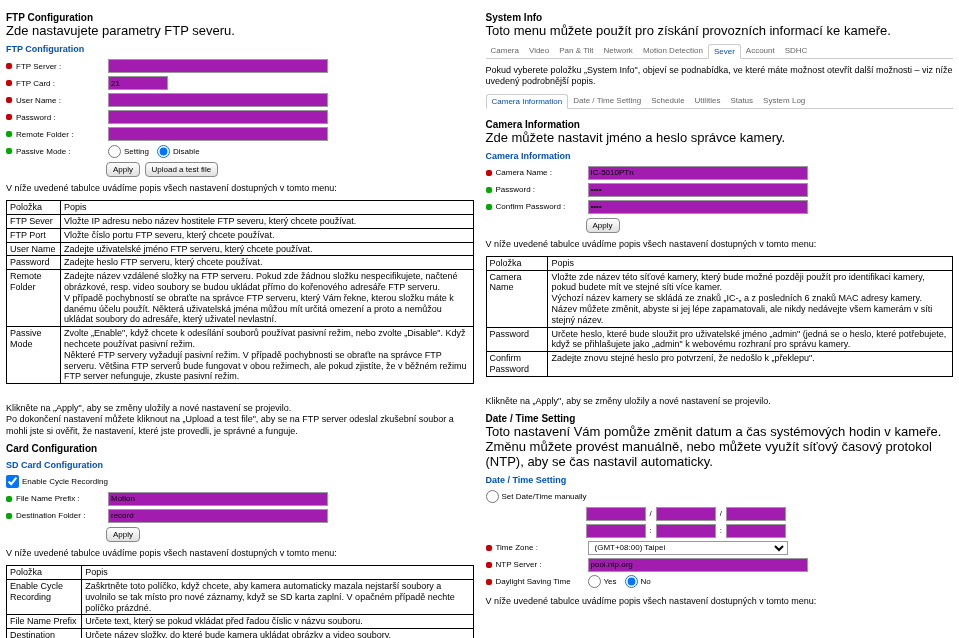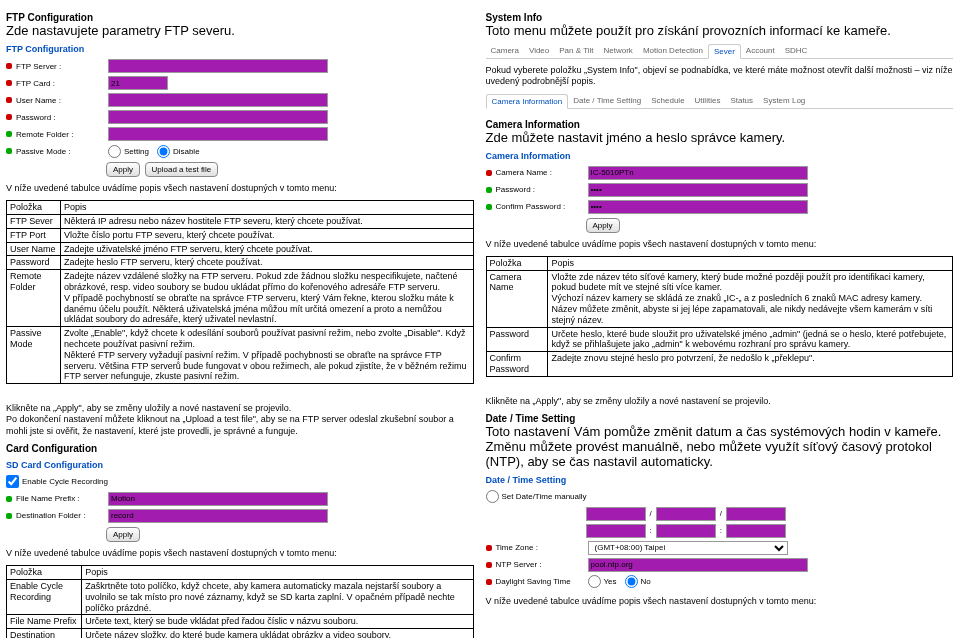--- a/index.html
+++ b/index.html
@@ -144,21 +144,21 @@
   <p class="para">V níže uvedené tabulce uvádíme popis všech nastavení dostupných v tomto menu:</p>
 
   <table class="def">
     <tbody>
         <tr class="hdr">
           <td>Položka</td>
           <td>Popis</td>
         </tr>
     <tr>
           <td>FTP Sever</td>
-          <td>Některá IP adresu nebo název hostitele FTP severu, který chcete používat.</td>
+          <td>Vložte IP adresu nebo název hostitele FTP severu, který chcete používat.</td>
         </tr>
     <tr>
           <td>FTP Port</td>
           <td>Vložte číslo portu FTP severu, který chcete používat.</td>
         </tr>
     <tr>
           <td>User Name</td>
           <td>Zadejte uživatelské jméno FTP serveru, který chcete používat.</td>
         </tr>
     <tr>
@@ -210,21 +210,21 @@
         <tr class="hdr">
           <td>Položka</td>
           <td>Popis</td>
         </tr>
     <tr>
           <td>Enable Cycle Recording</td>
           <td>Zaškrtněte toto políčko, když chcete, aby kamera automaticky mazala nejstarší soubory a uvolnilo se tak místo pro nové záznamy, když se SD karta zaplní. V opačném případě nechte políčko prázdné.</td>
         </tr>
     <tr>
           <td>File Name Prefix</td>
-          <td>Určete text, který se bude vkládat před řadou číslic v názvu souboru.</td>
+          <td>Určete text, který se pokud vkládat před řadou číslic v názvu souboru.</td>
         </tr>
     <tr>
           <td>Destination Folder</td>
           <td>Určete název složky, do které bude kamera ukládat obrázky a video soubory.</td>
         </tr>
   </tbody>
     </table>
 
 </div>
 

